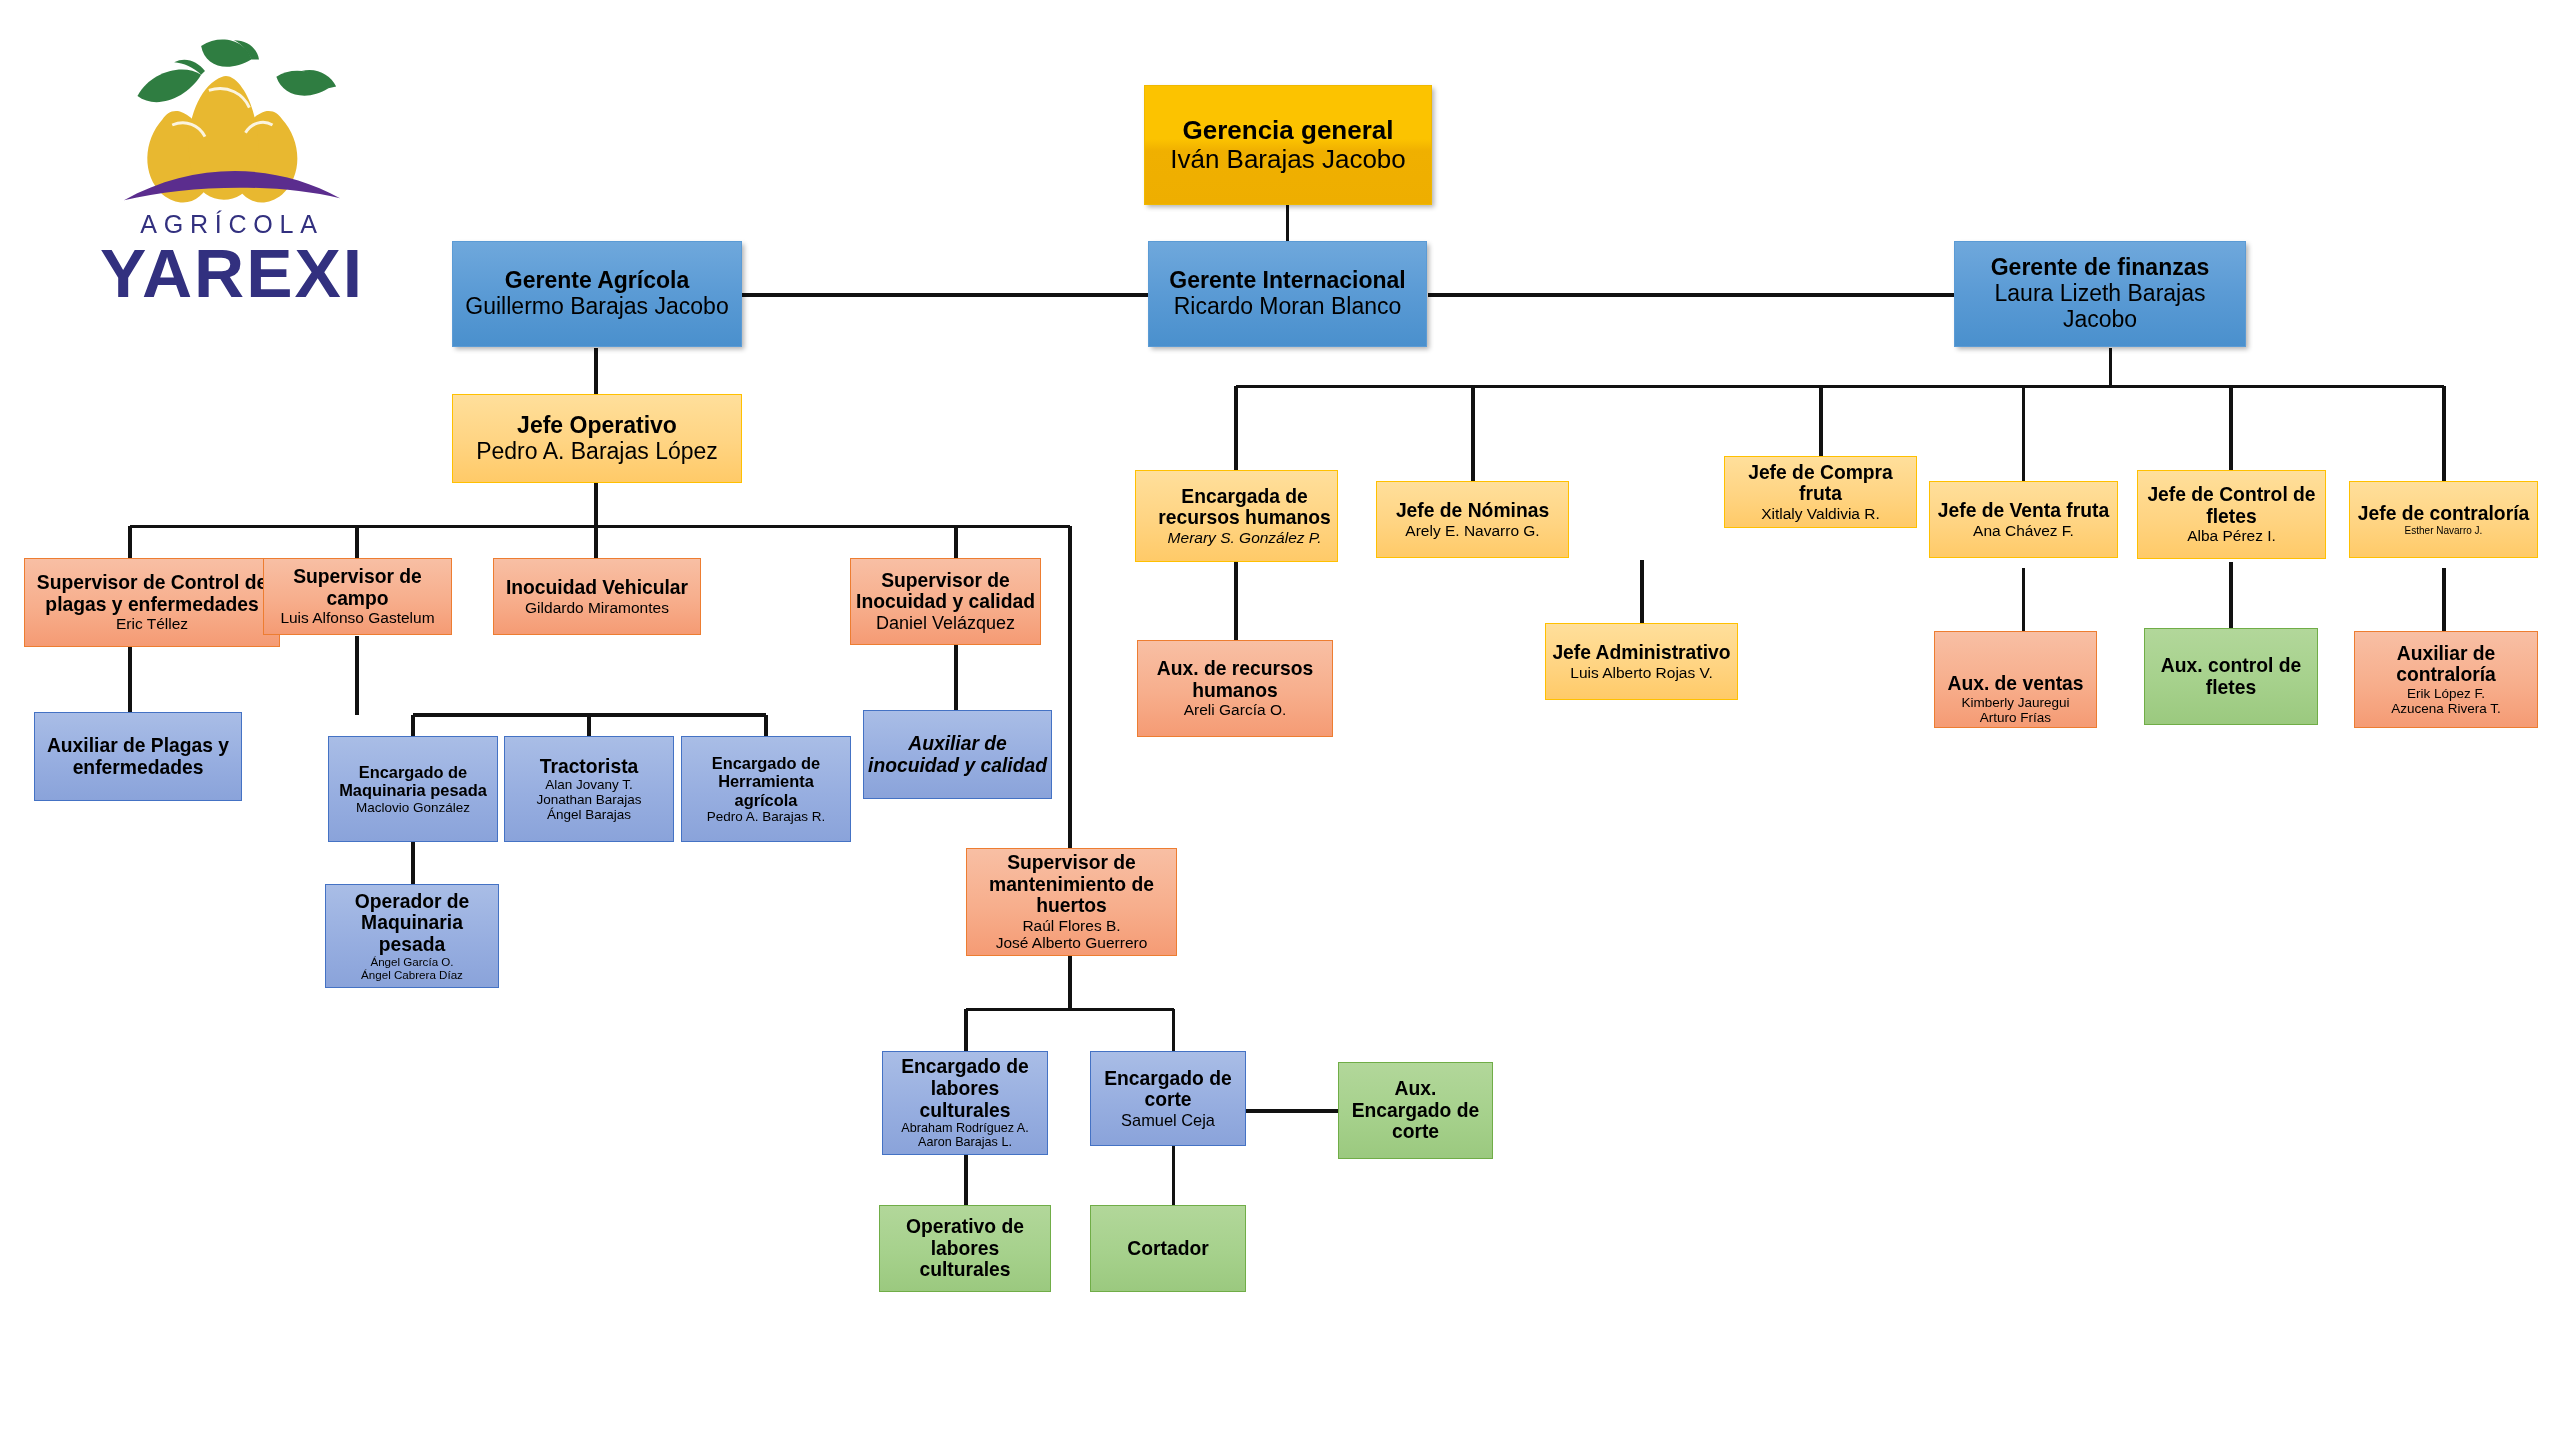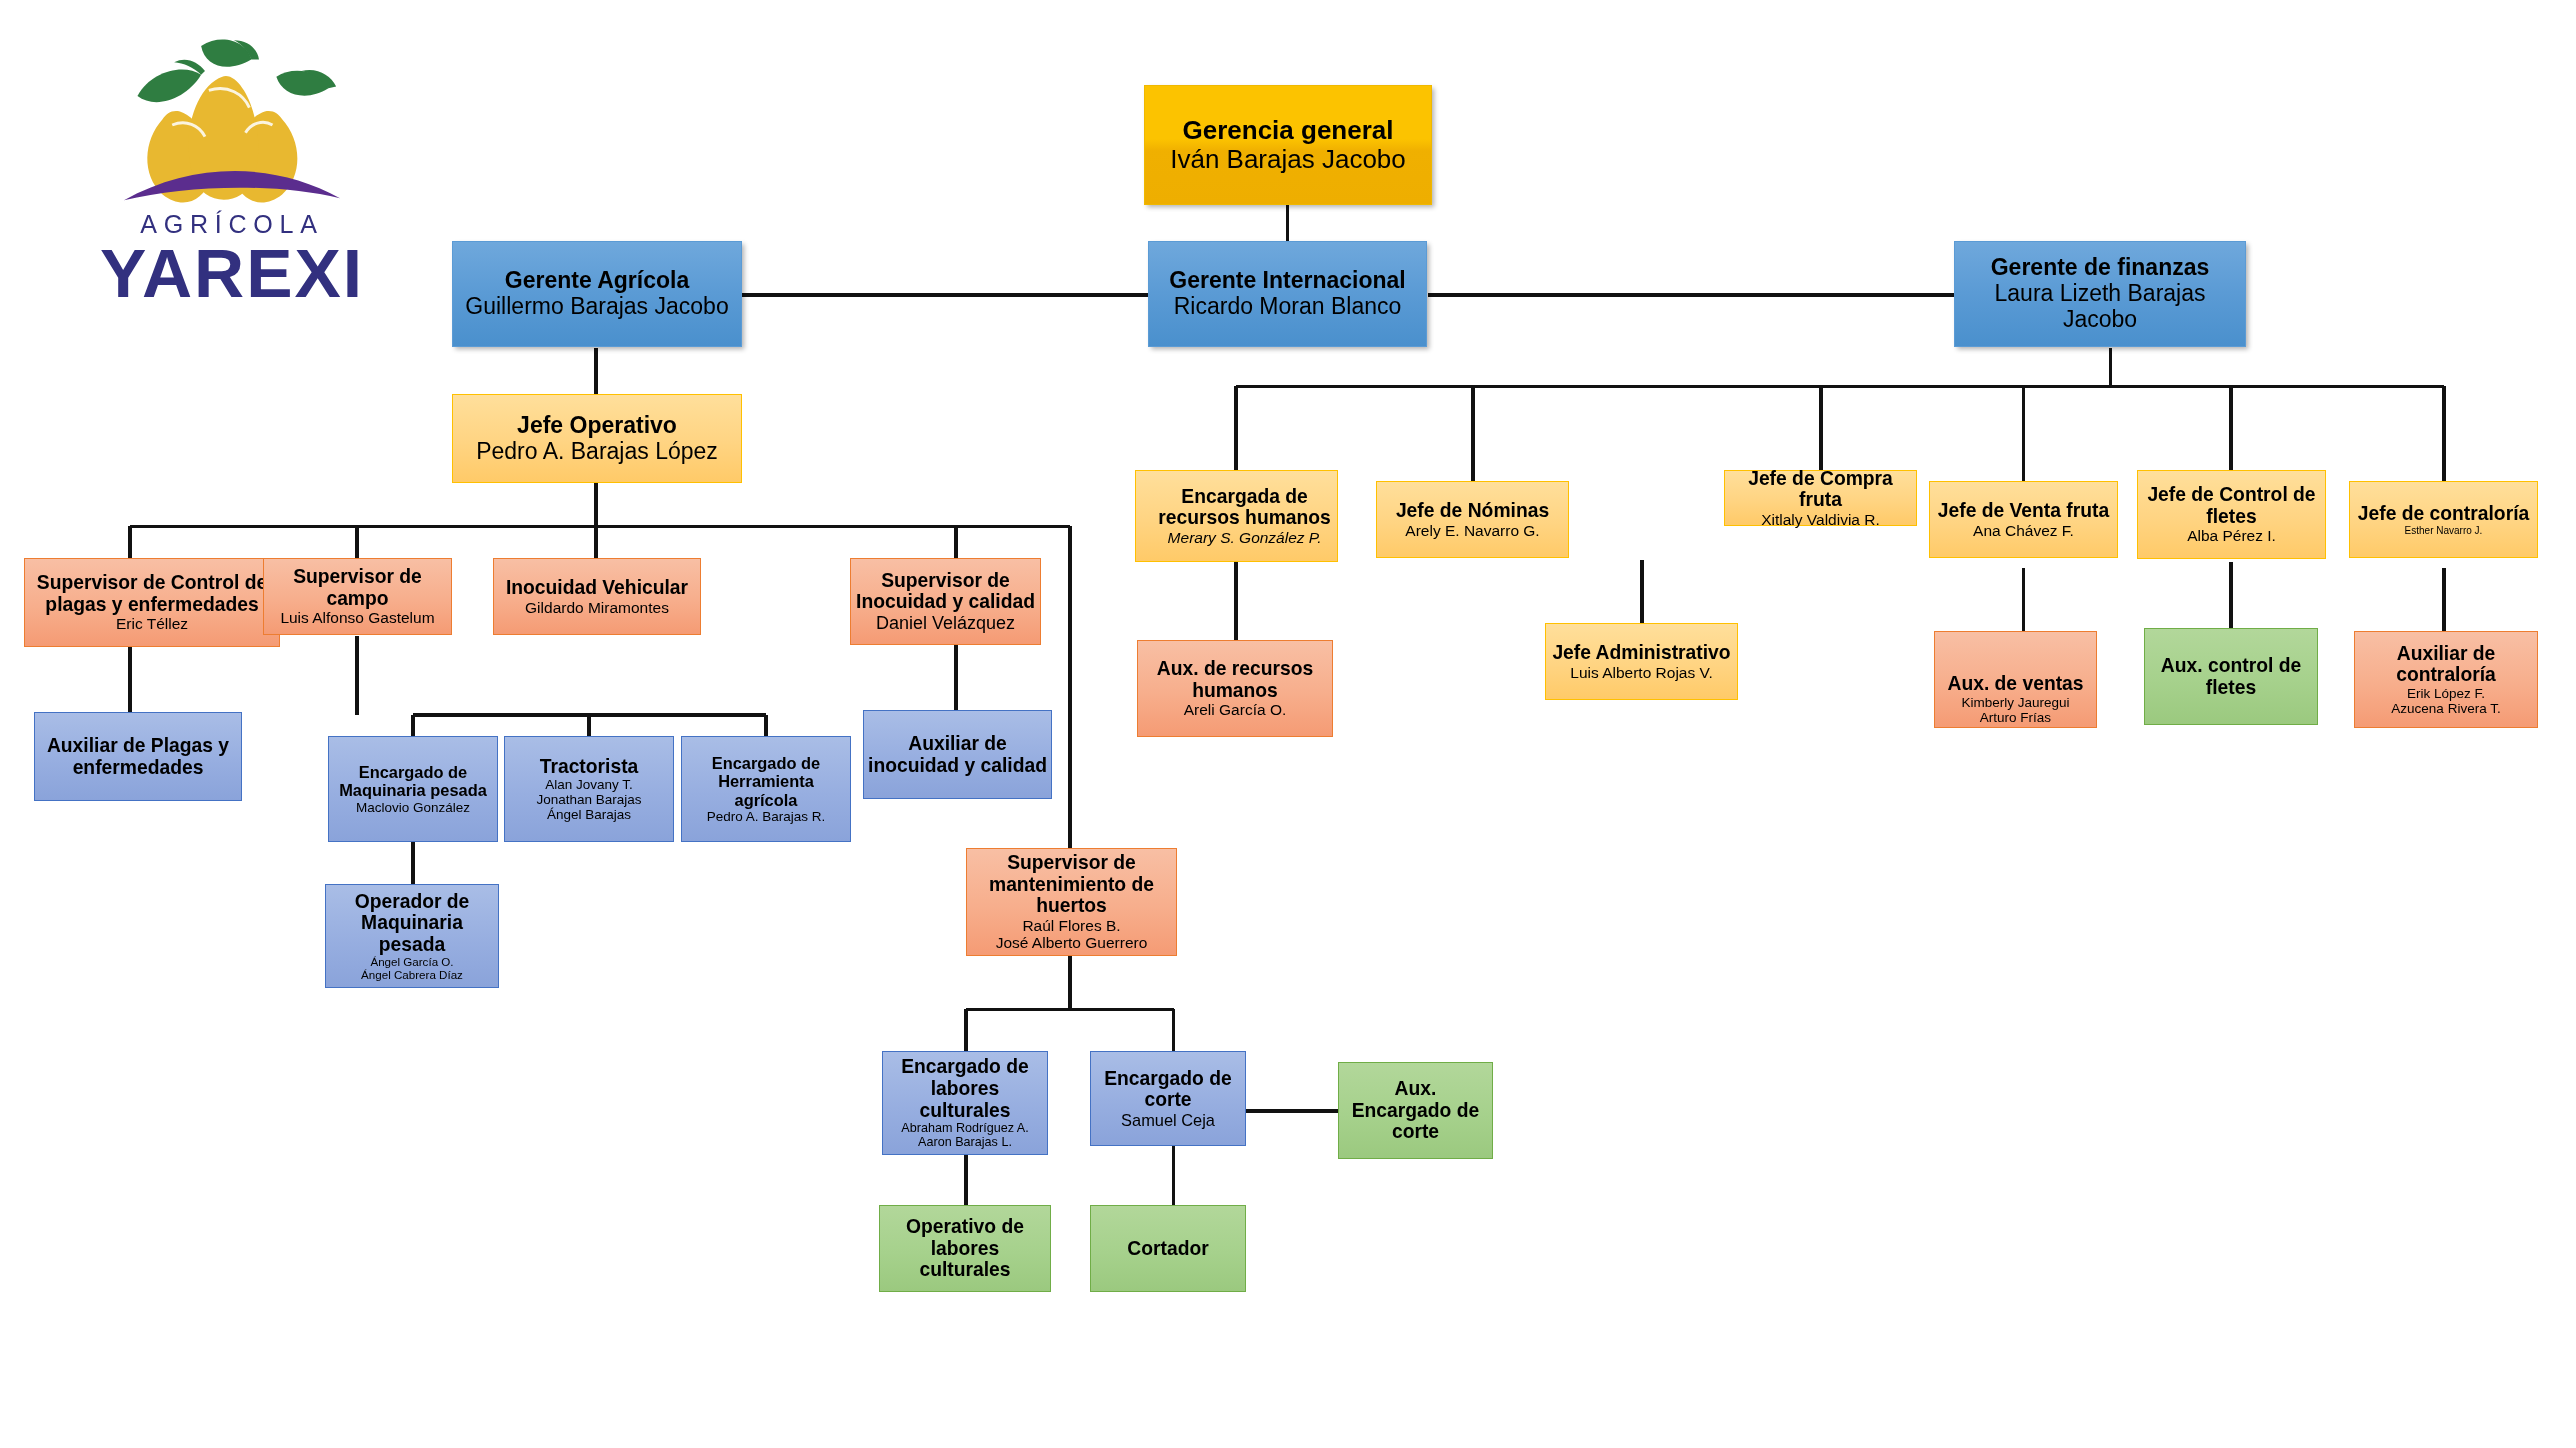--- a/index.html
+++ b/index.html
@@ -248,21 +248,21 @@
   <span class="person" style="font-size:13.5px;">Alan Jovany T.
 Jonathan Barajas
 Ángel Barajas</span>
 </div>
 
 <div class="node t-periwinkle" style="left:681px; top:736px; width:170px; height:106px; font-size:16.4px;">
   <span class="title">Encargado de Herramienta agrícola</span>
   <span class="person" style="font-size:13.5px;">Pedro A. Barajas R.</span>
 </div>
 
-<div class="node t-periwinkle" style="left:863px; top:710px; width:189px; height:89px; font-size:19.3px;">
+<div class="node t-periwinkle" style="left:863px; top:710px; width:189px; height:89px; font-size:19.3px;font-style:italic;">
   <span class="title">Auxiliar de inocuidad y calidad</span>
   <span class="person" style="font-size:15.5px;"></span>
 </div>
 
 <div class="node t-periwinkle" style="left:325px; top:884px; width:174px; height:104px; font-size:19.3px; white-space:pre-line;">
   <span class="title">Operador de Maquinaria pesada</span>
   <span class="person" style="font-size:11.6px;">Ángel García O.
 Ángel Cabrera Díaz</span>
 </div>
 
@@ -295,21 +295,21 @@
 <div class="node t-amber" style="left:1135px; top:470px; width:203px; height:92px; font-size:19.3px;padding-left:20px;">
   <span class="title">Encargada de recursos humanos</span>
   <span class="person" style="font-size:15.5px;font-style:italic;">Merary S. González P.</span>
 </div>
 
 <div class="node t-amber" style="left:1376px; top:481px; width:193px; height:77px; font-size:19.3px;">
   <span class="title">Jefe de Nóminas</span>
   <span class="person" style="font-size:15.5px;">Arely E. Navarro G.</span>
 </div>
 
-<div class="node t-amber" style="left:1724px; top:470px; width:193px; height:56px; font-size:19.3px;">
+<div class="node t-amber" style="left:1724px; top:456px; width:193px; height:72px; font-size:19.3px;">
   <span class="title">Jefe de Compra fruta</span>
   <span class="person" style="font-size:15.5px;">Xitlaly Valdivia R.</span>
 </div>
 
 <div class="node t-amber" style="left:1929px; top:481px; width:189px; height:77px; font-size:19.3px;">
   <span class="title">Jefe de Venta fruta</span>
   <span class="person" style="font-size:15.5px;">Ana Chávez F.</span>
 </div>
 
 <div class="node t-amber" style="left:2137px; top:470px; width:189px; height:89px; font-size:19.3px;">

